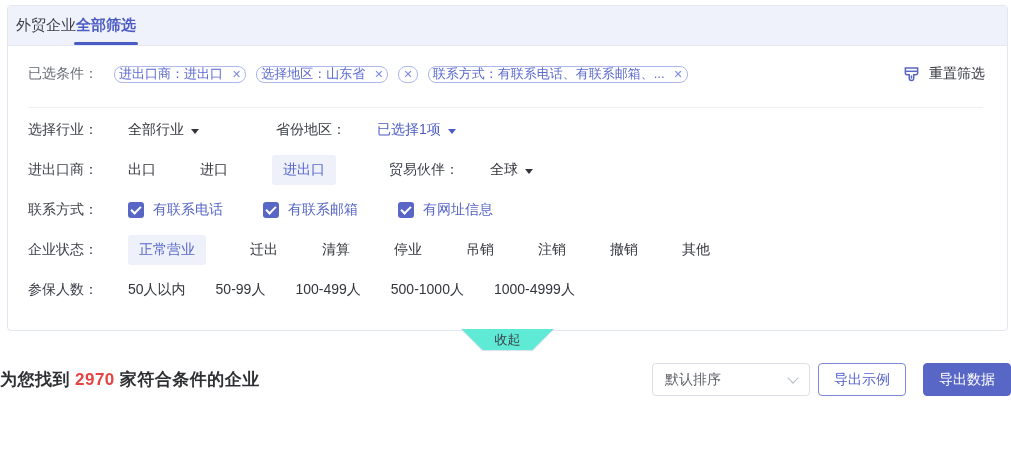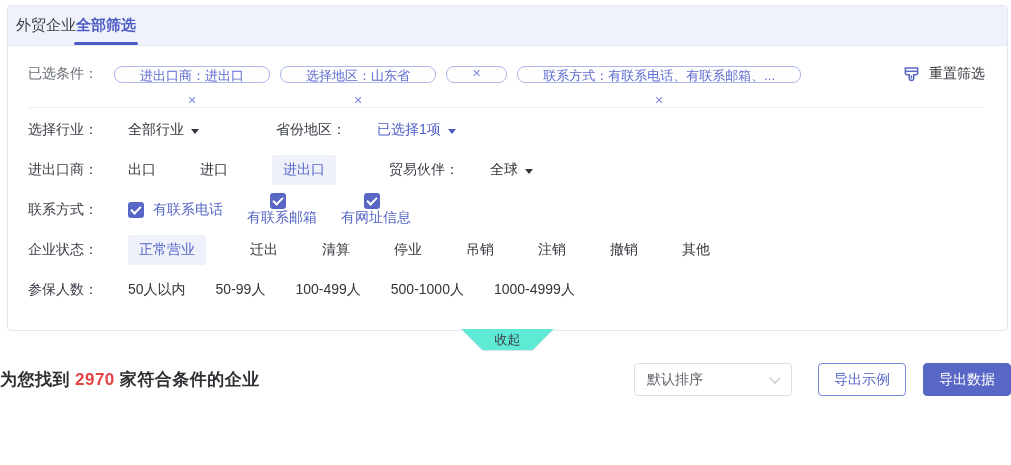--- a/index.html
+++ b/index.html
@@ -37,25 +37,24 @@
   }
   
   .selected-row {
     display: flex; align-items: center;
     padding: 19px 22px 24px 20px;
   }
   .sel-label { width: 86px; flex: none; font-size: 14px; color: #666b74; }
   .tags { display: flex; align-items: center; gap: 10px; }
   .tag {
     display: inline-flex; align-items: center; gap: 9px;
-    height: 17px; padding: 0 25px;
+    height: 17px; padding: 0 4px;
     border: 1px solid #aeb8ea; border-radius: 8px;
     color: #5b6ad0; font-size: 13px; background: #fefeff; cursor: pointer;
     white-space: nowrap;
-    flex-direction: column;
   }
   .tag-close { font-size: 11px; color: #7c89dd; cursor: pointer; }
   .reset {
     margin-left: auto; display: flex; align-items: center; gap: 9px;
     font-size: 14px; color: #33353c; cursor: pointer;
   }
   .divider { height: 1px; background: #eceef4; margin: 0 24px 0 20px; }
   
   .filters { padding: 2px 0 20px 0; }
   .filter-row {
@@ -73,21 +72,21 @@
   }
   .dd { display: inline-flex; align-items: center; gap: 7px; cursor: pointer; }
   .dd.accent { color: #4c5cc5; }
   .caret {
     width: 0; height: 0; display: inline-block;
     border-left: 4px solid transparent; border-right: 4px solid transparent;
     border-top: 5px solid currentColor; margin-top: 2px;
   }
   .sub-label { margin-left: 42px; margin-right: 16px; color: #3d4049; }
   .check-item { display: flex; align-items: center; color: #5565c5; cursor: pointer; }
-  .check-item + .check-item { margin-left: 24px; flex-direction: column; }
+  .check-item + .check-item { margin-left: 40px; }
   .checkbox {
     width: 16px; height: 16px; border-radius: 3px; background: #5867c6;
     display: inline-flex; align-items: center; justify-content: center;
     margin-right: 9px; flex: none; cursor: pointer;
   }
   .checkbox::after {
     content: ""; width: 8px; height: 4px; margin-top: -2px;
     border-left: 2px solid #fff; border-bottom: 2px solid #fff;
     transform: rotate(-45deg);
   }
@@ -116,21 +115,21 @@
     padding: 0 12px; font-size: 14px; color: #5f6269; cursor: pointer;
   }
   .chev {
     width: 8px; height: 8px; margin-top: -4px;
     border-right: 1.5px solid #b8bcc6; border-bottom: 1.5px solid #b8bcc6;
     transform: rotate(45deg);
   }
   .btn { height: 33px; border-radius: 4px; font-size: 14px; cursor: pointer;
          font-family: inherit; display: inline-flex; align-items: center; justify-content: center; }
   .btn-outline {
-    width: 88px; margin-left: 26px;
+    width: 88px; margin-left: 8px;
     background: #fff; border: 1px solid #7d8ad8; color: #5362c9;
   }
   .btn-primary {
     width: 88px; margin-left: 17px;
     background: #5867c6; border: 1px solid #5867c6; color: #fff;
   }
   .brush-icon { flex: none; }
 </style>
 </head>
 <body>

